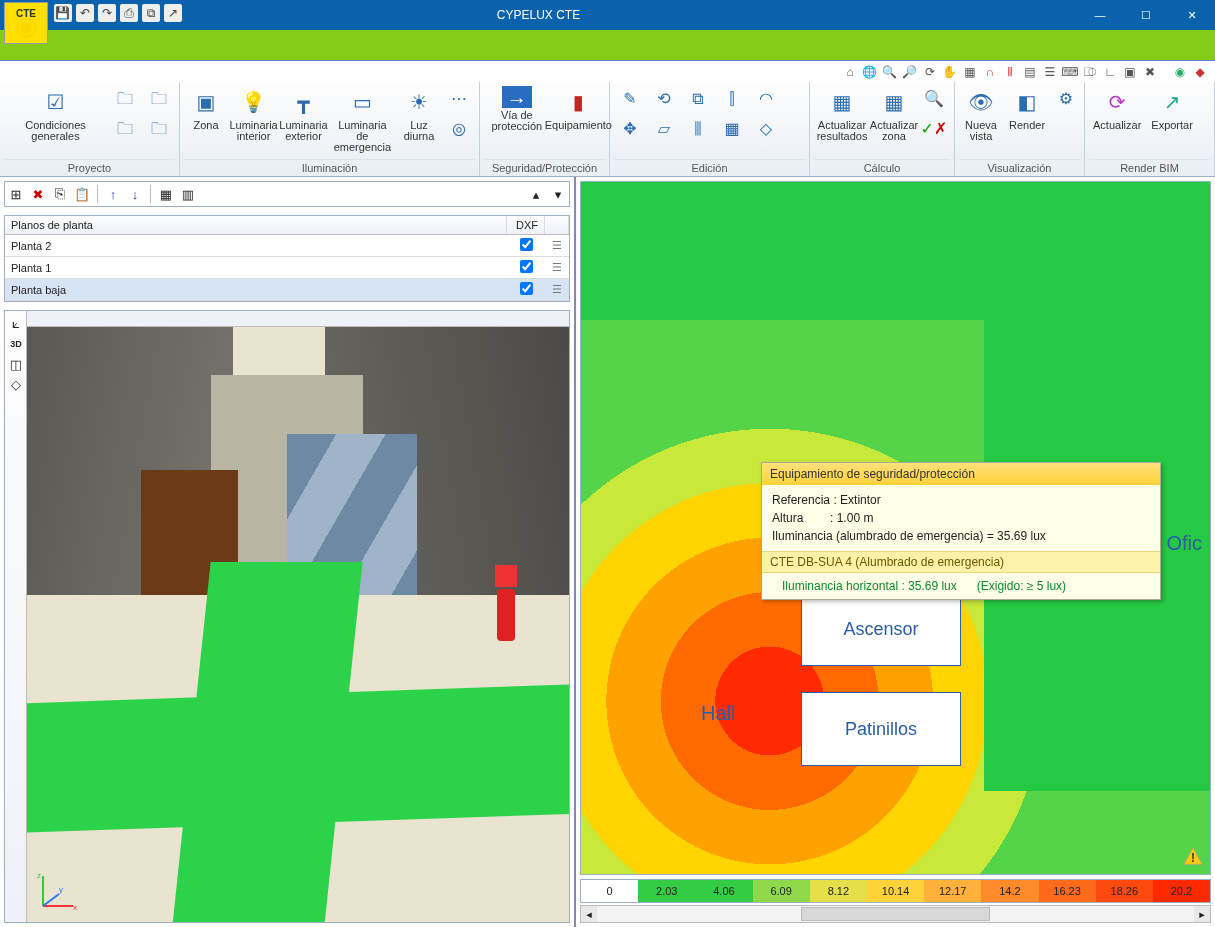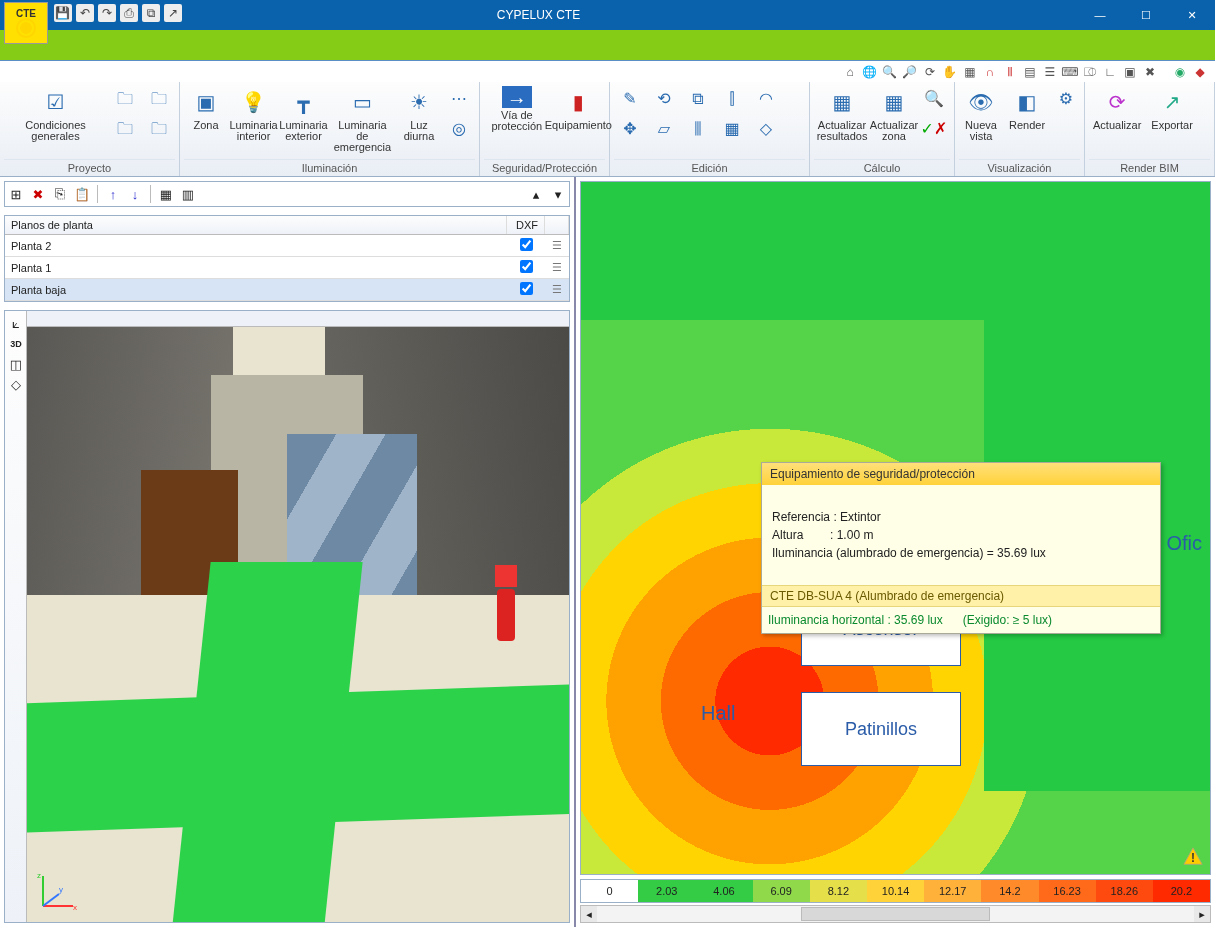--- a/index.html
+++ b/index.html
@@ -65,23 +65,23 @@
 .heatmap{flex:1;position:relative;overflow:hidden;border:1px solid #9ab0c9;margin:4px}
 .hm-bg{position:absolute;inset:0;background:
  radial-gradient(circle at 30% 75%,#ff2a00 0 8%,#ff6a00 8% 16%,#ffa200 16% 24%,#ffd400 24% 32%,#c8e83a 32% 40%,#55d44a 40% 100%),
  linear-gradient(#33cc44,#33cc44)}
 .hm-green{position:absolute;left:0;top:0;right:0;height:20%;background:#25c943}
 .hm-green2{position:absolute;right:0;top:18%;width:36%;bottom:12%;background:#25c943}
 .room{position:absolute;border:1px solid #2a5ca8;background:#fff;color:#2a5ca8;font-size:18px;display:flex;align-items:center;justify-content:center;font-weight:normal}
 .roomlabel{position:absolute;color:#2a5ca8;font-size:20px}
 .tooltip{position:absolute;left:180px;top:280px;width:400px;background:#ffffe8;border:1px solid #aa9;box-shadow:2px 2px 4px rgba(0,0,0,.25);font-size:12px}
 .tooltip .tt-h{background:linear-gradient(#ffe07a,#ffd23a);padding:4px 8px;font-weight:normal;color:#333}
-.tooltip .tt-b{padding:23px 10px;line-height:18px}
+.tooltip .tt-b{padding:6px 10px;line-height:18px}
 .tooltip .tt-s{background:#fff1a8;padding:3px 8px;border-top:1px solid #e8d77a;border-bottom:1px solid #e8d77a;color:#6a5a00}
-.tooltip .tt-f{padding:6px 6px;color:#0a8a2f}
+.tooltip .tt-f{padding:6px 20px;color:#0a8a2f}
 .tooltip .req{color:#0a8a2f;margin-left:20px}
 .legend{height:24px;display:flex;align-items:center;border:1px solid #9ab0c9;margin:0 4px 0 4px;position:relative}
 .legend .seg{flex:1;height:100%;display:flex;align-items:center;justify-content:center;font-size:11px;color:#222}
 .warn{position:absolute;right:2px;bottom:0;width:22px;height:22px}
 .hscroll{height:18px;margin:2px 4px 4px;border:1px solid #bbb;background:#f3f3f3;position:relative}
 .hscroll .thumb{position:absolute;left:35%;width:30%;top:1px;bottom:1px;background:#d8d8d8;border:1px solid #bbb}
 .arrow{position:absolute;width:16px;top:0;bottom:0;background:#e8e8e8;display:flex;align-items:center;justify-content:center}
 .arrow.l{left:0}.arrow.r{right:0}
 input[type=checkbox]{margin:0}
 </style>

